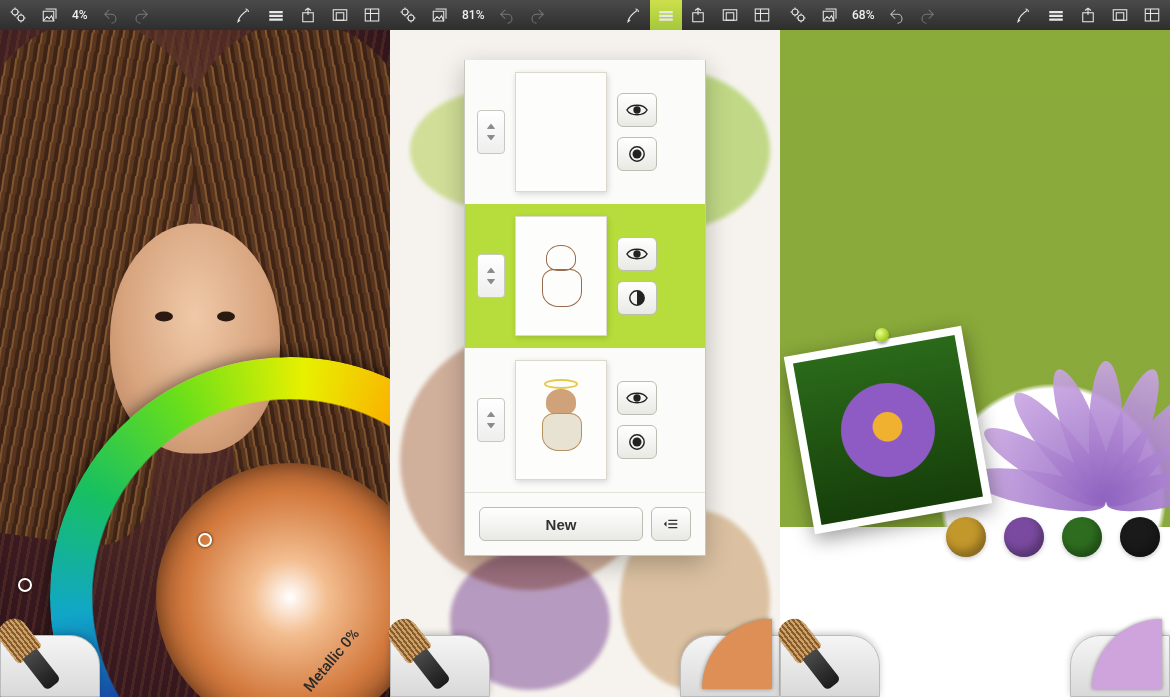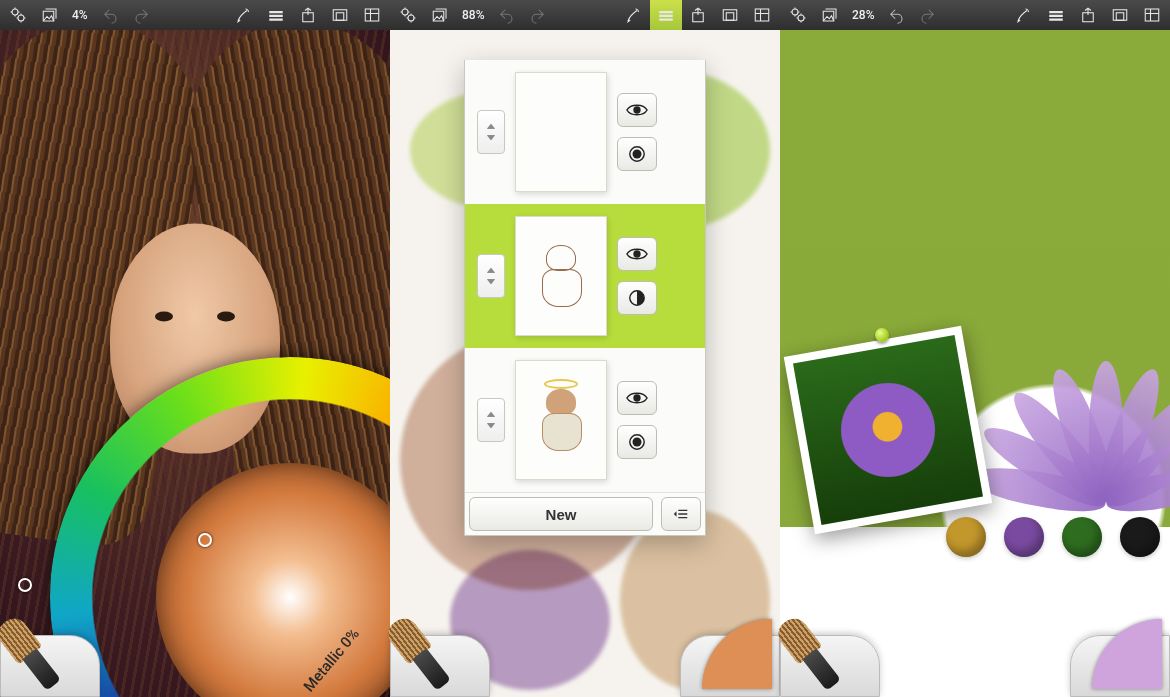--- a/index.html
+++ b/index.html
@@ -307,21 +307,21 @@
   .ctrl{
     width:40px; height:34px;
     border:1px solid #bdbdb4;
     border-radius:6px;
     background:linear-gradient(#fff,#e9e9e4);
     display:flex; align-items:center; justify-content:center;
     cursor:pointer;
   }
   .ctrl svg{ width:22px; height:18px; }
   .panel-footer{
-    display:flex; gap:8px; padding:4px;
+    display:flex; gap:8px; padding:14px;
     border-top:1px solid #e2e2da;
   }
   .btn-new{
     flex:1 1 auto;
     height:34px;
     border:1px solid #bdbdb4;
     border-radius:6px;
     background:linear-gradient(#fff,#e9e9e4);
     font-size:15px; font-weight:600; color:#333;
     cursor:pointer;
@@ -450,21 +450,21 @@
           <path d="M8 4v-2M8 12v2M4 8h-2M12 8h2 M16 12v-2M16 20v2M12 16h-2M20 16h2"></path>
         </svg>
     </div>
     <div class="tbtn">
       <svg viewBox="0 0 24 24">
           <path d="M3 7h14v13H3z"></path>
           <path d="M6 4h14v13"></path>
           <path d="M3 20l5-6 3 3 3-4 3 7"></path>
         </svg>
     </div>
-    <div class="tbtn wide">88%</div>
+    <div class="tbtn wide">81%</div>
     <div class="tbtn undo dim">
       <svg viewBox="0 0 24 24">
           <path d="M11 5l-6 6 6 6M5 11h9a6 6 0 0 1 0 12"></path>
         </svg>
     </div>
     <div class="tbtn redo dim">
       <svg viewBox="0 0 24 24">
           <path d="M13 5l6 6-6 6M19 11h-9a6 6 0 0 0 0 12"></path>
         </svg>
     </div>
@@ -627,21 +627,21 @@
           <path d="M8 4v-2M8 12v2M4 8h-2M12 8h2 M16 12v-2M16 20v2M12 16h-2M20 16h2"></path>
         </svg>
     </div>
     <div class="tbtn">
       <svg viewBox="0 0 24 24">
           <path d="M3 7h14v13H3z"></path>
           <path d="M6 4h14v13"></path>
           <path d="M3 20l5-6 3 3 3-4 3 7"></path>
         </svg>
     </div>
-    <div class="tbtn wide">28%</div>
+    <div class="tbtn wide">68%</div>
     <div class="tbtn undo">
       <svg viewBox="0 0 24 24">
           <path d="M11 5l-6 6 6 6M5 11h9a6 6 0 0 1 0 12"></path>
         </svg>
     </div>
     <div class="tbtn redo dim">
       <svg viewBox="0 0 24 24">
           <path d="M13 5l6 6-6 6M19 11h-9a6 6 0 0 0 0 12"></path>
         </svg>
     </div>

